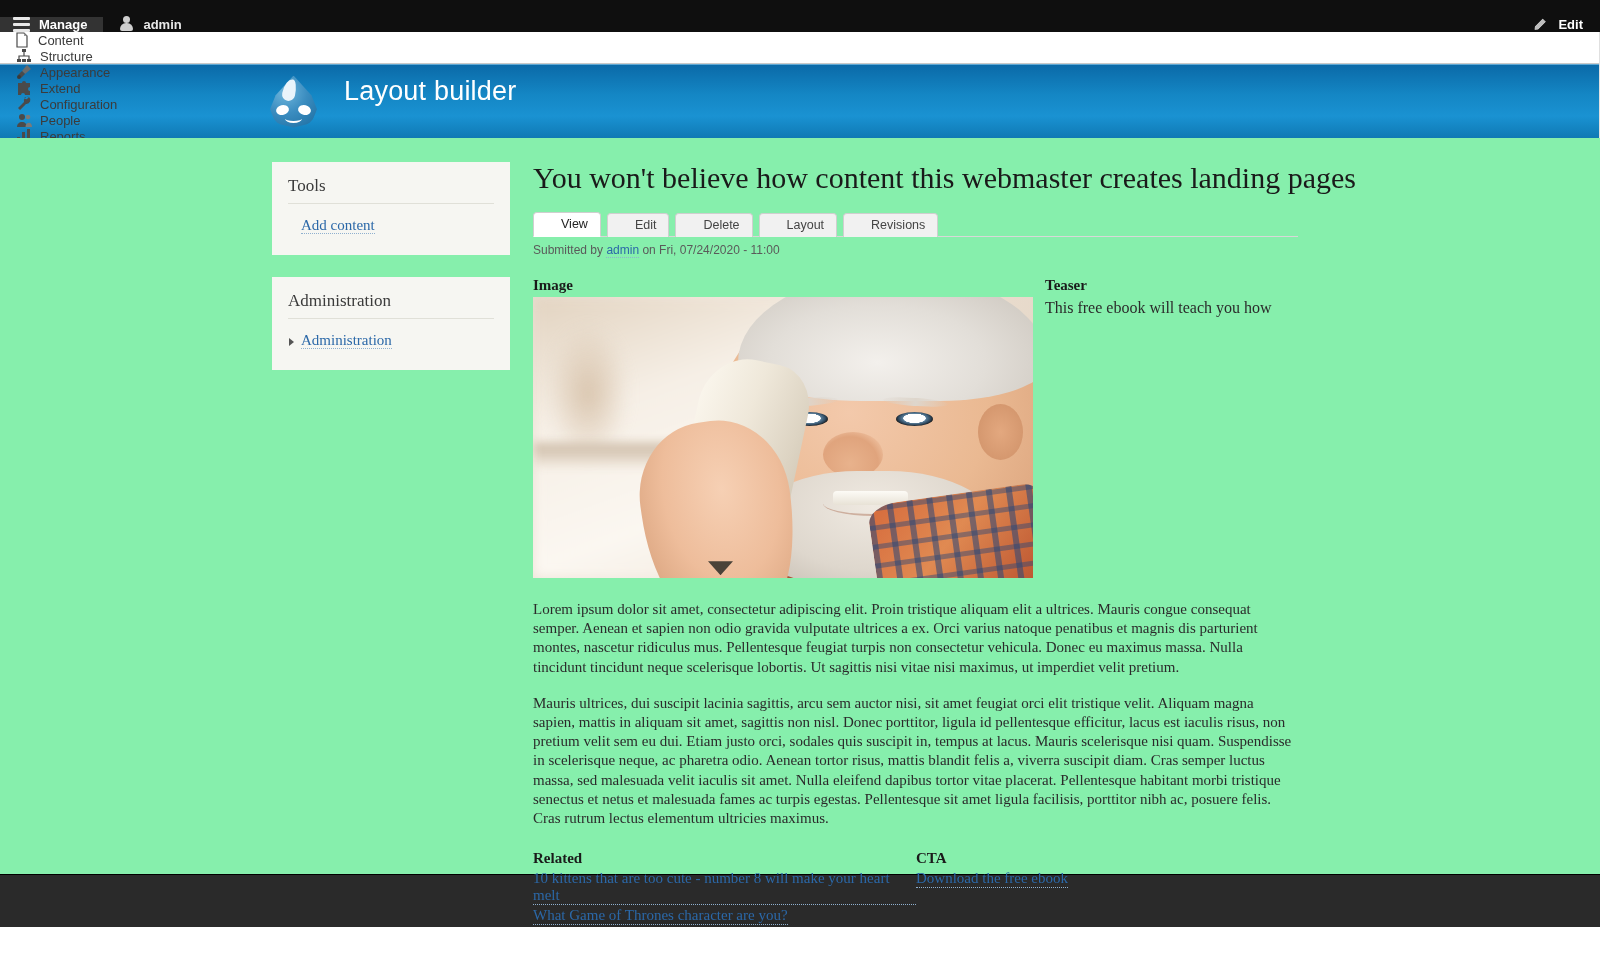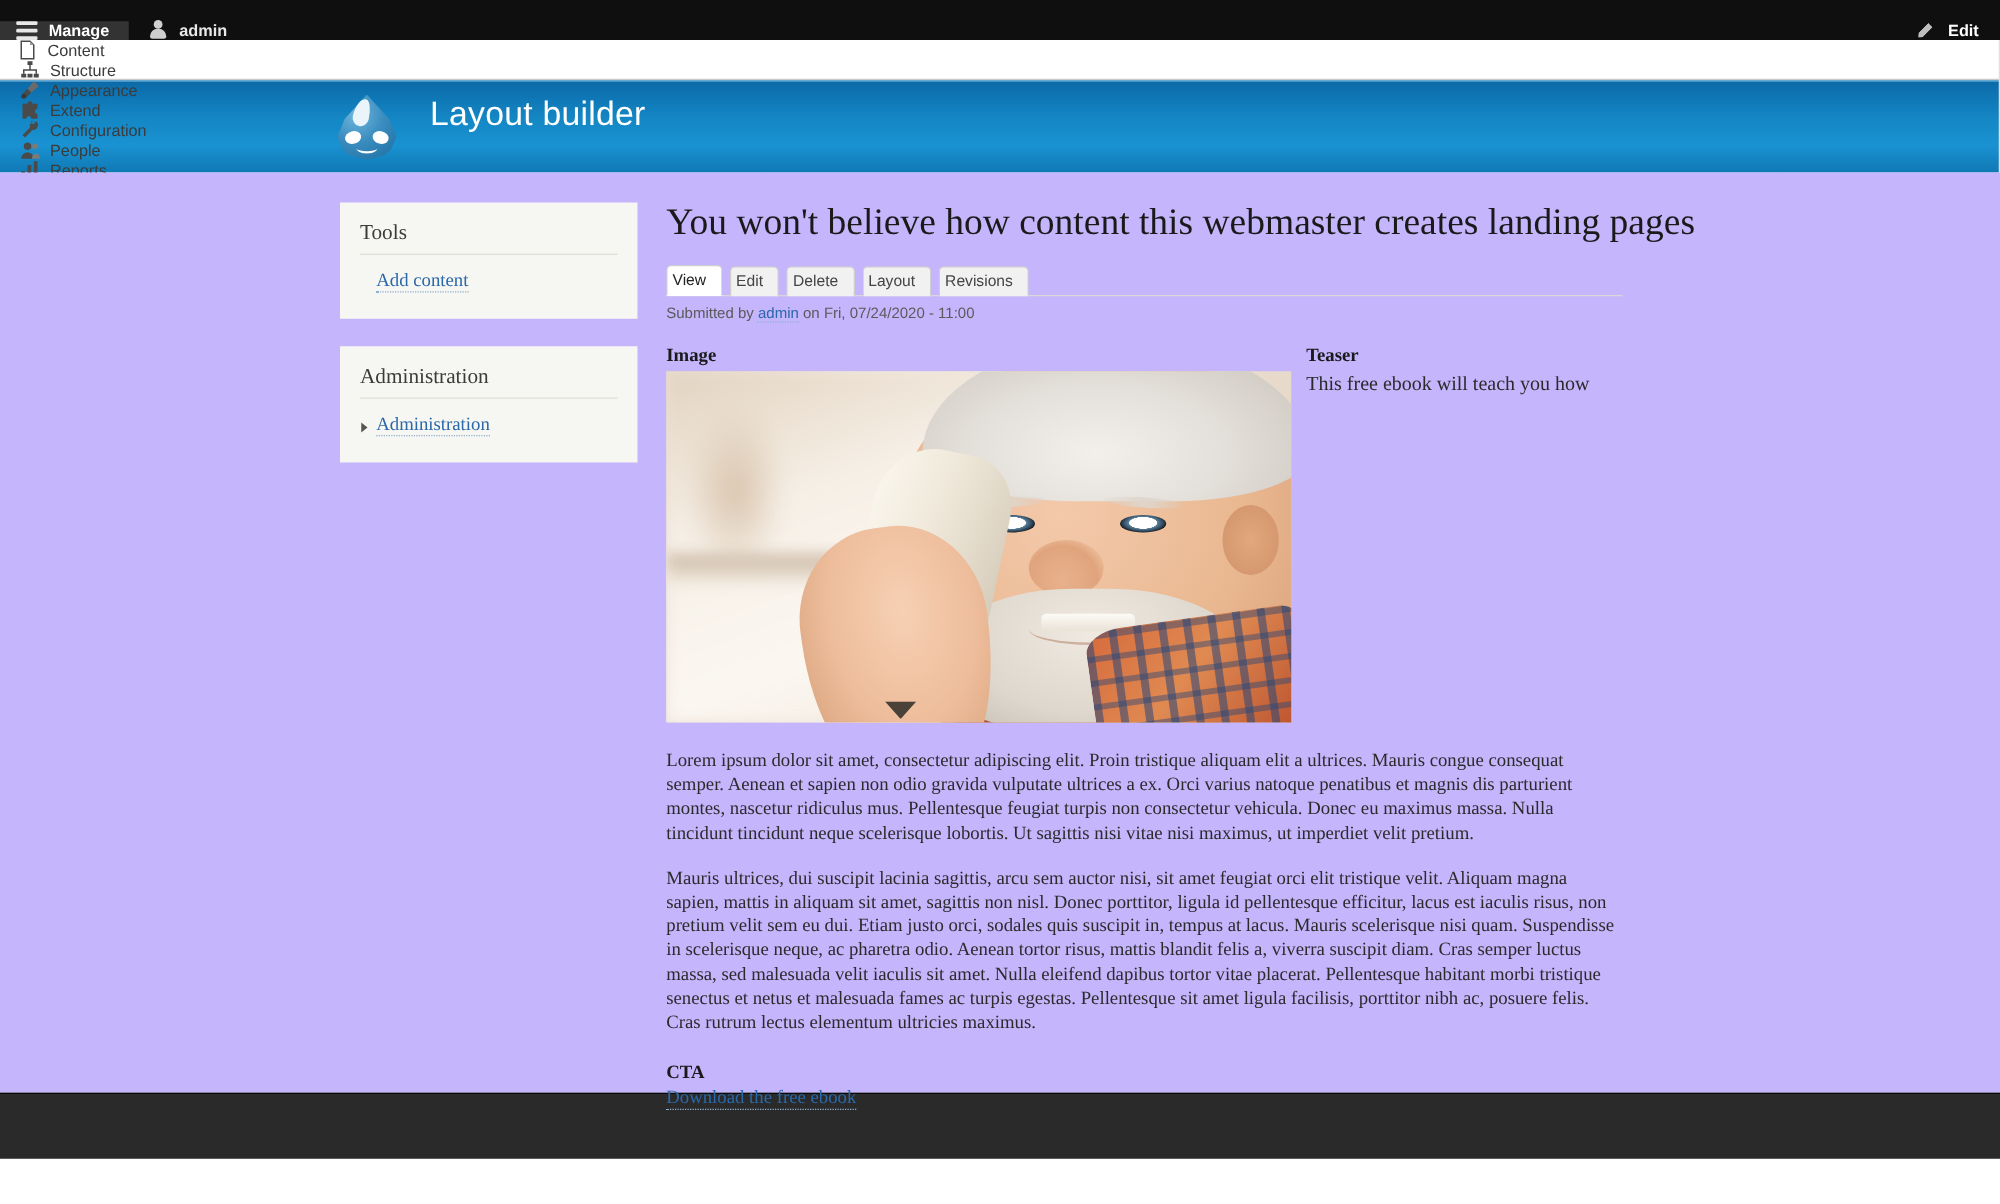--- a/index.html
+++ b/index.html
@@ -125,21 +125,21 @@
     border-radius: 0 0 50% 50%;
   }
   .site-name {
     font-size: 27px; color: #ffffff; font-weight: normal;
     letter-spacing: 0.2px;
   }
 
   
   #page {
     position: relative; width: 1600px; height: 736px;
-    background: #c4b5fd;
+    background: #86efac;
   }
 
   
   #sidebar {
     position: absolute; left: 272px; top: 24px; width: 238px;
   }
   .block {
     background: #f6f6f2;
     padding: 14px 16px 18px 16px;
     margin-bottom: 22px;
@@ -180,21 +180,21 @@
     display: flex; align-items: flex-end; gap: 6px;
     border-bottom: 1px solid #d8d8d8;
     padding-bottom: 0;
   }
   .tab {
     font-size: 12.5px; color: #444;
     background: #f1f1f1;
     border: 1px solid #cfcfcf;
     border-bottom: none;
     border-radius: 4px 4px 0 0;
-    padding: 4px 12px 5px 4px;
+    padding: 4px 12px 5px 27px;
     cursor: pointer;
     position: relative; bottom: -1px;
   }
   .tab.active { background: #ffffff; border-bottom: 1px solid #ffffff; color: #222; }
   .submitted {
     font-size: 12px; color: #5a5a5a;
     margin-top: 6px; margin-bottom: 20px;
   }
   .submitted a {
     color: #2b68a8; text-decoration: none;
@@ -549,20 +549,25 @@
         <div class="teaser-text">This free ebook will teach you how</div>
       </div>
     </div>
 
     <div class="body-copy">
       <p>Lorem ipsum dolor sit amet, consectetur adipiscing elit. Proin tristique aliquam elit a ultrices. Mauris congue consequat semper. Aenean et sapien non odio gravida vulputate ultrices a ex. Orci varius natoque penatibus et magnis dis parturient montes, nascetur ridiculus mus. Pellentesque feugiat turpis non consectetur vehicula. Donec eu maximus massa. Nulla tincidunt tincidunt neque scelerisque lobortis. Ut sagittis nisi vitae nisi maximus, ut imperdiet velit pretium.</p>
       <p>Mauris ultrices, dui suscipit lacinia sagittis, arcu sem auctor nisi, sit amet feugiat orci elit tristique velit. Aliquam magna sapien, mattis in aliquam sit amet, sagittis non nisl. Donec porttitor, ligula id pellentesque efficitur, lacus est iaculis risus, non pretium velit sem eu dui. Etiam justo orci, sodales quis suscipit in, tempus at lacus. Mauris scelerisque nisi quam. Suspendisse in scelerisque neque, ac pharetra odio. Aenean tortor risus, mattis blandit felis a, viverra suscipit diam. Cras semper luctus massa, sed malesuada velit iaculis sit amet. Nulla eleifend dapibus tortor vitae placerat. Pellentesque habitant morbi tristique senectus et netus et malesuada fames ac turpis egestas. Pellentesque sit amet ligula facilisis, porttitor nibh ac, posuere felis. Cras rutrum lectus elementum ultricies maximus.</p>
     </div>
 
     <div class="bottom-row">
+      <div class="bottom-col-a">
+        <div class="field-label">Related</div>
+        <a href="#">10 kittens that are too cute - number 8 will make your heart melt</a>
+        <a href="#">What Game of Thrones character are you?</a>
+      </div>
       <div class="bottom-col-b">
         <div class="field-label">CTA</div>
         <a href="#">Download the free ebook</a>
       </div>
     </div>
 
   </div>
 </div>
 
 <div id="footer"></div>

